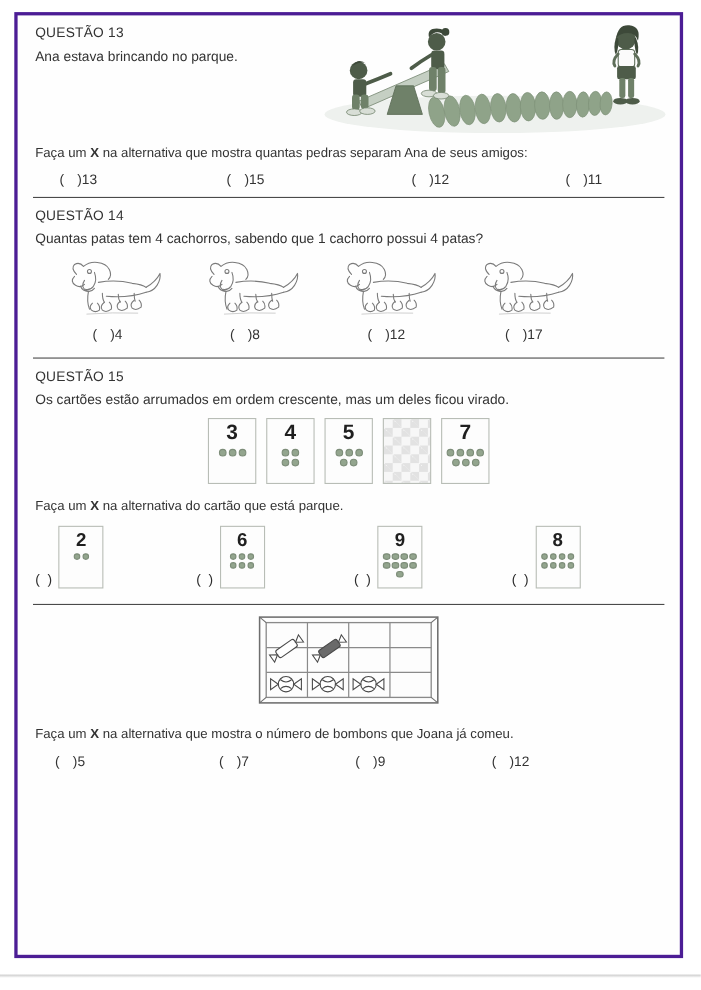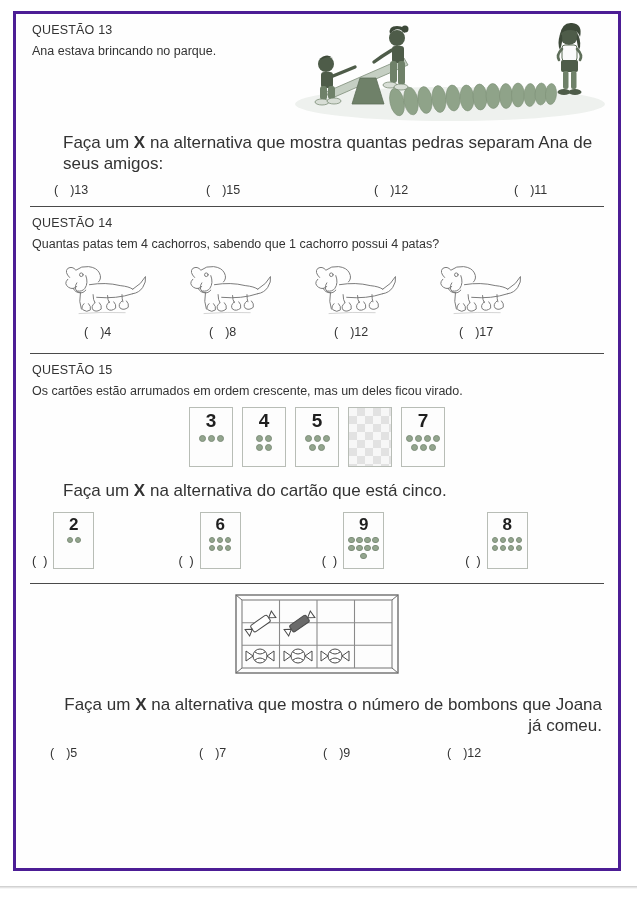--- a/index.html
+++ b/index.html
@@ -48,24 +48,23 @@
     color: #333;
     padding-top: 9px;
   }
   .q-text {
     font-size: 12.5px;
     color: #333;
     padding-top: 7px;
     line-height: 1.25;
   }
   .q-prompt {
-    font-size: 17px;
+    font-size: 12px;
     color: #333;
     line-height: 1.25;
-    margin-left: 31px;
   }
   .q-prompt b { font-weight: bold; }
 
   
   .opt-row {
     display: flex;
     font-size: 12.5px;
     color: #333;
   }
   .opt {
@@ -445,21 +444,21 @@
             <span class="pip"></span>
             <span class="pip"></span>
             <span class="pip"></span>
             <span class="pip"></span>
             <span class="pip"></span>
             <span class="pip"></span>
           </div>
       </div>
     </div>
 
-    <div class="q-prompt" style="padding-top:13px;"><span>Faça um </span><b>X</b><span> na alternativa do cartão que está cinco.</span></div>
+    <div class="q-prompt" style="padding-top:13px;"><span>Faça um </span><b>X</b><span> na alternativa do cartão que está parque.</span></div>
 
     <div class="ans-cards-row" style="padding-bottom:14px;">
       <div class="ans-cell" style="width:151px;">
         <span class="ans-paren"><span>(</span>&nbsp;&nbsp;<span>)</span></span>
         <div class="ans-card">
           <div class="card-num">2</div>
           <div class="pips" style="width:20px">
               <span class="pip"></span>
               <span class="pip"></span>
             </div>
@@ -566,21 +565,21 @@
           <g transform="translate(102,64)">
             <circle cx="0" cy="0" r="7"></circle>
             <path d="M-7 0 l-7 -5 l0 10 z"></path>
             <path d="M7 0 l7 -5 l0 10 z"></path>
             <path d="M-5 -4 q5 4 10 0 M-5 4 q5 -4 10 0" fill="none"></path>
           </g>
         </g>
       </svg>
     </div>
 
-    <div class="q-prompt" style="padding-top:18px;text-align:right;"><span>Faça um </span><b>X</b><span> na alternativa que mostra o número de bombons que Joana já comeu.</span></div>
+    <div class="q-prompt" style="padding-top:18px;"><span>Faça um </span><b>X</b><span> na alternativa que mostra o número de bombons que Joana já comeu.</span></div>
 
     <div class="opt-row" style="padding-top:10px; padding-left:18px;">
       <div class="opt" style="width:149px;">
         <span class="paren-open">(</span><span class="paren-gap"></span><span class="paren-close">)</span><span class="opt-val">5</span>
       </div>
       <div class="opt" style="width:124px;">
         <span class="paren-open">(</span><span class="paren-gap"></span><span class="paren-close">)</span><span class="opt-val">7</span>
       </div>
       <div class="opt" style="width:124px;">
         <span class="paren-open">(</span><span class="paren-gap"></span><span class="paren-close">)</span><span class="opt-val">9</span>

